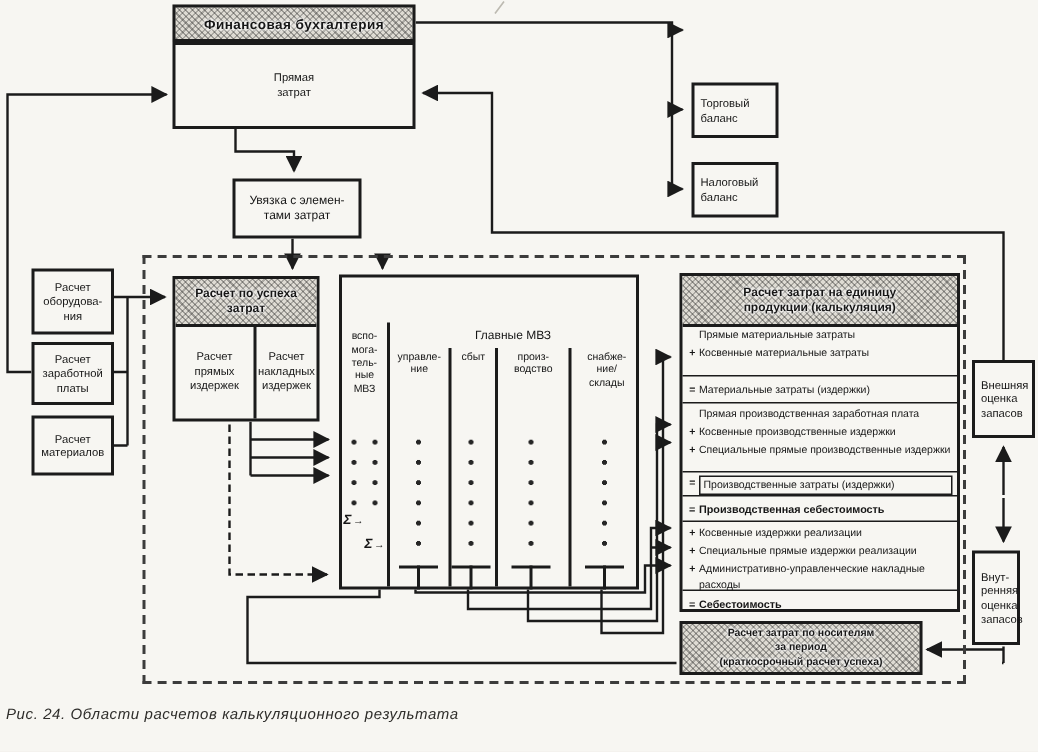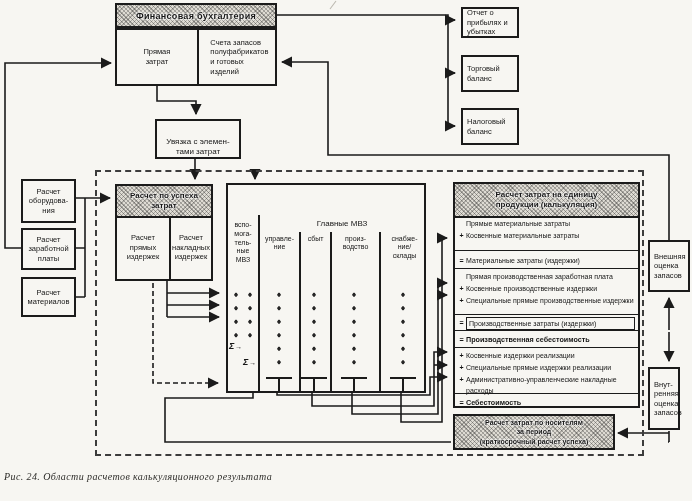--- a/index.html
+++ b/index.html
@@ -22,21 +22,21 @@
     font-weight:bold;
     text-shadow:0 0 2px #fff,0 0 3px #fff,0 0 3px #fff;
   }
   
   .fin-title{font-size:9px;font-weight:bold;letter-spacing:.3px;text-align:right;}
   .fin-body{display:flex;align-items:stretch;text-align:center;padding:0;}
   .fin-cell{flex:0 0 50.5%;display:flex;align-items:center;justify-content:center;font-size:7.5px;line-height:1.3;}
   .fin-cell.right{border-left:2px solid #1b1b1b;flex:1;text-align:left;padding-left:5px;}
   
   .t75{font-size:7.5px;line-height:1.25;}
-  .t8{font-size:8px;line-height:1.25;align-items:flex-end;}
+  .t8{font-size:8px;line-height:1.25;}
   .left-pad{justify-content:flex-start;text-align:left;padding-left:4px;}
   
   .dashed{position:absolute;box-sizing:border-box;border:2px dashed #3c3c3c;background:transparent;}
   
   .ct-header{position:absolute;left:0;top:0;right:0;height:30px;display:flex;align-items:center;justify-content:center;font-size:8px;line-height:1.25;border-bottom:2px solid #1b1b1b;}
   .ct-body{position:absolute;left:0;top:30px;right:0;bottom:0;display:flex;}
   .ct-cell{display:flex;align-items:center;justify-content:center;font-size:7.5px;line-height:1.3;text-align:center;}
   
   .mvz-header{position:absolute;left:0;top:0;right:0;height:30px;display:flex;align-items:center;justify-content:center;font-size:8px;line-height:1.25;border-bottom:2px solid #1b1b1b;}
   .mvz-body{position:absolute;left:0;top:30px;right:0;bottom:0;}
@@ -56,21 +56,21 @@
   .sec.first{border-top:none;}
   .crow{display:flex;font-size:7px;line-height:11px;margin:1px 0;text-align:left;}
   .crow .pfx{flex:0 0 9px;text-align:center;font-weight:bold;}
   .crow .ctext{flex:1;}
   .crow.bold .ctext, .crow.bold .pfx{font-weight:bold;font-size:7.2px;}
   .crow.boxed .ctext{border:1.2px solid #1b1b1b;padding:0 2px;align-self:flex-start;}
   .vcenter{display:flex;align-items:center;}
   
   .period{font-size:7px;line-height:1.3;}
   
-  .caption{position:absolute;font-family:Liberation Serif, serif;font-style:italic;font-size:10px;color:#2e2d2a;letter-spacing:.4px;}
+  .caption{position:absolute;font-family:Liberation Sans, sans-serif;font-style:italic;font-size:10px;color:#2e2d2a;letter-spacing:.4px;}
   svg.wires{position:absolute;left:0;top:0;pointer-events:none;}
 </style>
 </head>
 <body>
 
 <div id="stage">
 
   <svg class="wires" width="692" height="501" viewBox="0 0 692 501">
     <defs>
       <marker id="arw" viewBox="0 0 10 10" refX="9" refY="5" markerWidth="7" markerHeight="7" orient="auto-start-reverse">
@@ -123,38 +123,27 @@
   <div class="dashed" style="left:95px;top:170px;width:549px;height:286px;"></div>
 
   <div class="box hatch fin-title" style="left:115px;top:3px;width:162px;height:25px;">
     <span class="ml">Финансовая бухгалтерия</span>
   </div>
   <div class="box fin-body" style="left:115px;top:28px;width:162px;height:58px;">
     <div class="fin-cell">
       <span class="ml">Прямая
 затрат</span>
     </div>
-    <div class="fin-cell right">
-      <span class="ml">Счета запасов
-полуфабрикатов
-и готовых
-изделий</span>
-    </div>
   </div>
 
   <div class="box t8" style="left:155px;top:119px;width:86px;height:40px;">
     <span class="ml">Увязка с элемен-
 тами затрат</span>
   </div>
 
-  <div class="box t75 left-pad" style="left:461px;top:7px;width:58px;height:31px;">
-    <span class="ml">Отчет о
-прибылях и
-убытках</span>
-  </div>
   <div class="box t75 left-pad" style="left:461px;top:55px;width:58px;height:37px;">
     <span class="ml">Торговый
 баланс</span>
   </div>
   <div class="box t75 left-pad" style="left:461px;top:108px;width:58px;height:37px;">
     <span class="ml">Налоговый
 баланс</span>
   </div>
 
   <div class="box t75" style="left:21px;top:179px;width:55px;height:44px;">

